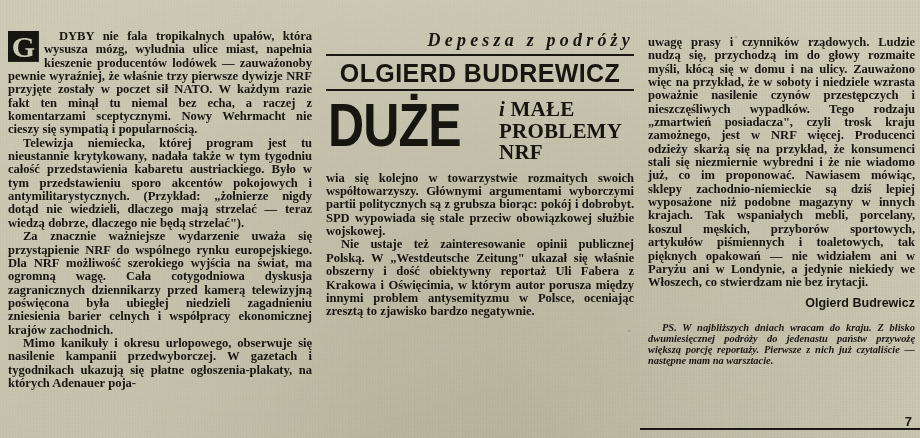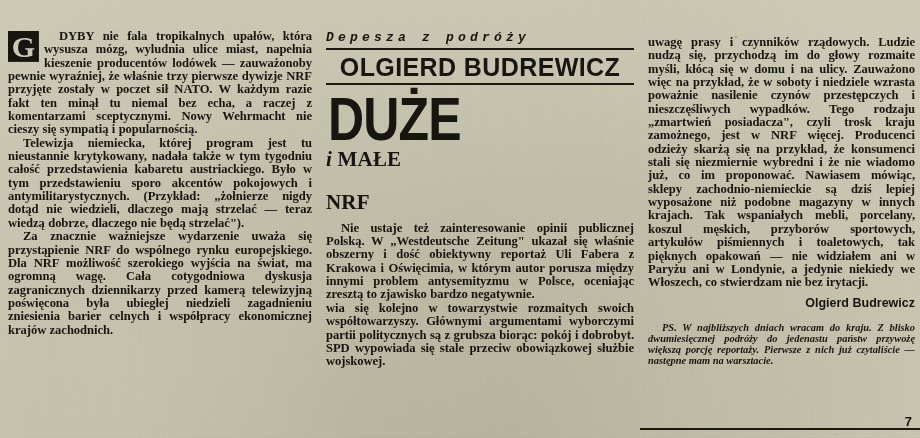--- a/index.html
+++ b/index.html
@@ -78,47 +78,46 @@
     font-size: 30px;
     line-height: 31px;
     text-align: center;
     margin: 1px 5px 0 0;
     text-indent: 0;
     box-shadow: inset -1px -1px 0 rgba(255,255,255,.08);
   }
 
   
   .kicker {
-    font-family: Liberation Mono, monospace;
+    font-family: Liberation Serif, serif;
     font-style: italic;
     font-weight: bold;
-    font-size: 13px;
+    font-size: 18px;
     letter-spacing: 4.2px;
-    text-align: left;
+    text-align: right;
     padding-bottom: 2px;
     margin: 0 0 0 0;
   }
   .rule-thin { height: 2px; background: #1b1913; margin: 1px 0 0 0; }
   .byline {
     font-family: "Liberation Sans", sans-serif;
     font-weight: bold;
     font-size: 25px;
     letter-spacing: .4px;
     text-align: center;
     margin: 4px 0 3px 0;
     line-height: 1.05;
   }
   .rule-thick { height: 2px; background: #1b1913; margin: 0 0 6px 0; }
 
   .headline {
     display: flex;
     align-items: flex-start;
     justify-content: space-between;
     margin: 2px 0 8px 0;
-    flex-direction: column;
   }
   .headline .big {
     font-family: "Liberation Sans", sans-serif;
     font-weight: bold;
     font-size: 61px;
     line-height: 56px;
     letter-spacing: -1px;
     transform: scaleX(.82);
     transform-origin: left top;
     margin-left: 2px;
@@ -176,41 +175,42 @@
 <body>
 
 <div class="page">
 
   <div class="cols">
 
     <div class="col col1">
       <p class="body"><span class="dropcap">G</span><span>DYBY nie fala tropikalnych upałów, która wysusza mózg, wyludnia ulice miast, napełnia kieszenie producentów lodówek — zauważonoby pewnie wyraźniej, że właśnie trzy pierwsze dywizje NRF przyjęte zostały w poczet sił NATO. W każdym razie fakt ten minął tu niemal bez echa, a raczej z komentarzami sceptycznymi. Nowy Wehrmacht nie cieszy się sympatią i popularnością.</span></p>
       <p class="body">Telewizja niemiecka, której program jest tu nieustannie krytykowany, nadała także w tym tygodniu całość przedstawienia kabaretu austriackiego. Było w tym przedstawieniu sporo akcentów pokojowych i antymilitarystycznych. (Przykład: „żołnierze nigdy dotąd nie wiedzieli, dlaczego mają strzelać — teraz wiedzą dobrze, dlaczego nie będą strzelać").</p>
       <p class="body">Za znacznie ważniejsze wydarzenie uważa się przystąpienie NRF do wspólnego rynku europejskiego. Dla NRF możliwość szerokiego wyjścia na świat, ma ogromną wagę. Cała cotygodniowa dyskusja zagranicznych dziennikarzy przed kamerą telewizyjną poświęcona była ubiegłej niedzieli zagadnieniu zniesienia barier celnych i współpracy ekonomicznej krajów zachodnich.</p>
+      <p class="body">Mimo kanikuły i okresu urlopowego, obserwuje się nasilenie kampanii przedwyborczej. W gazetach i tygodnikach ukazują się płatne ogłoszenia-plakaty, na których Adenauer poja-</p>
     </div>
 
     <div class="col col2">
 
       <div class="kicker">Depesza z podróży</div>
       <div class="rule-thin"></div>
 
       <div class="byline">OLGIERD BUDREWICZ</div>
       <div class="rule-thick"></div>
 
       <div class="headline">
         <div class="big">DUŻE</div>
         <div class="small">
           <span class="lead-i">i</span><span> MAŁE</span><br>
-          <br>
+          <span>PROBLEMY</span><br>
           <span>NRF</span>
         </div>
       </div>
 
+      <p class="body cont">wia się kolejno w towarzystwie rozmaitych swoich współtowarzyszy. Głównymi argumentami wyborczymi partii politycznych są z grubsza biorąc: pokój i dobrobyt. SPD wypowiada się stale przeciw obowiązkowej służbie wojskowej.</p>
       <p class="body">Nie ustaje też zainteresowanie opinii publicznej Polską. W „Westdeutsche Zeitung" ukazał się właśnie obszerny i dość obiektywny reportaż Uli Fabera z Krakowa i Oświęcimia, w którym autor porusza między innymi problem antysemityzmu w Polsce, oceniając zresztą to zjawisko bardzo negatywnie.</p>
-      <p class="body cont">wia się kolejno w towarzystwie rozmaitych swoich współtowarzyszy. Głównymi argumentami wyborczymi partii politycznych są z grubsza biorąc: pokój i dobrobyt. SPD wypowiada się stale przeciw obowiązkowej służbie wojskowej.</p>
     </div>
 
     <div class="col col3">
       <p class="body cont">uwagę prasy i czynników rządowych. Ludzie nudzą się, przychodzą im do głowy rozmaite myśli, kłócą się w domu i na ulicy. Zauważono więc na przykład, że w soboty i niedziele wzrasta poważnie nasilenie czynów przestępczych i nieszczęśliwych wypadków. Tego rodzaju „zmartwień posiadacza", czyli trosk kraju zamożnego, jest w NRF więcej. Producenci odzieży skarżą się na przykład, że konsumenci stali się niezmiernie wybredni i że nie wiadomo już, co im proponować. Nawiasem mówiąc, sklepy zachodnio-niemieckie są dziś lepiej wyposażone niż podobne magazyny w innych krajach. Tak wspaniałych mebli, porcelany, koszul męskich, przyborów sportowych, artykułów piśmiennych i toaletowych, tak pięknych opakowań — nie widziałem ani w Paryżu ani w Londynie, a jedynie niekiedy we Włoszech, co stwierdzam nie bez irytacji.</p>
       <div class="signature">Olgierd Budrewicz</div>
       <p class="ps-note">PS. W najbliższych dniach wracam do kraju. Z blisko dwumiesięcznej podróży do jedenastu państw przywożę większą porcję reportaży. Pierwsze z nich już czytaliście — następne mam na warsztacie.</p>
 
       <div class="bottom-rule"></div>
       <div class="page-num">7</div>
     </div>

